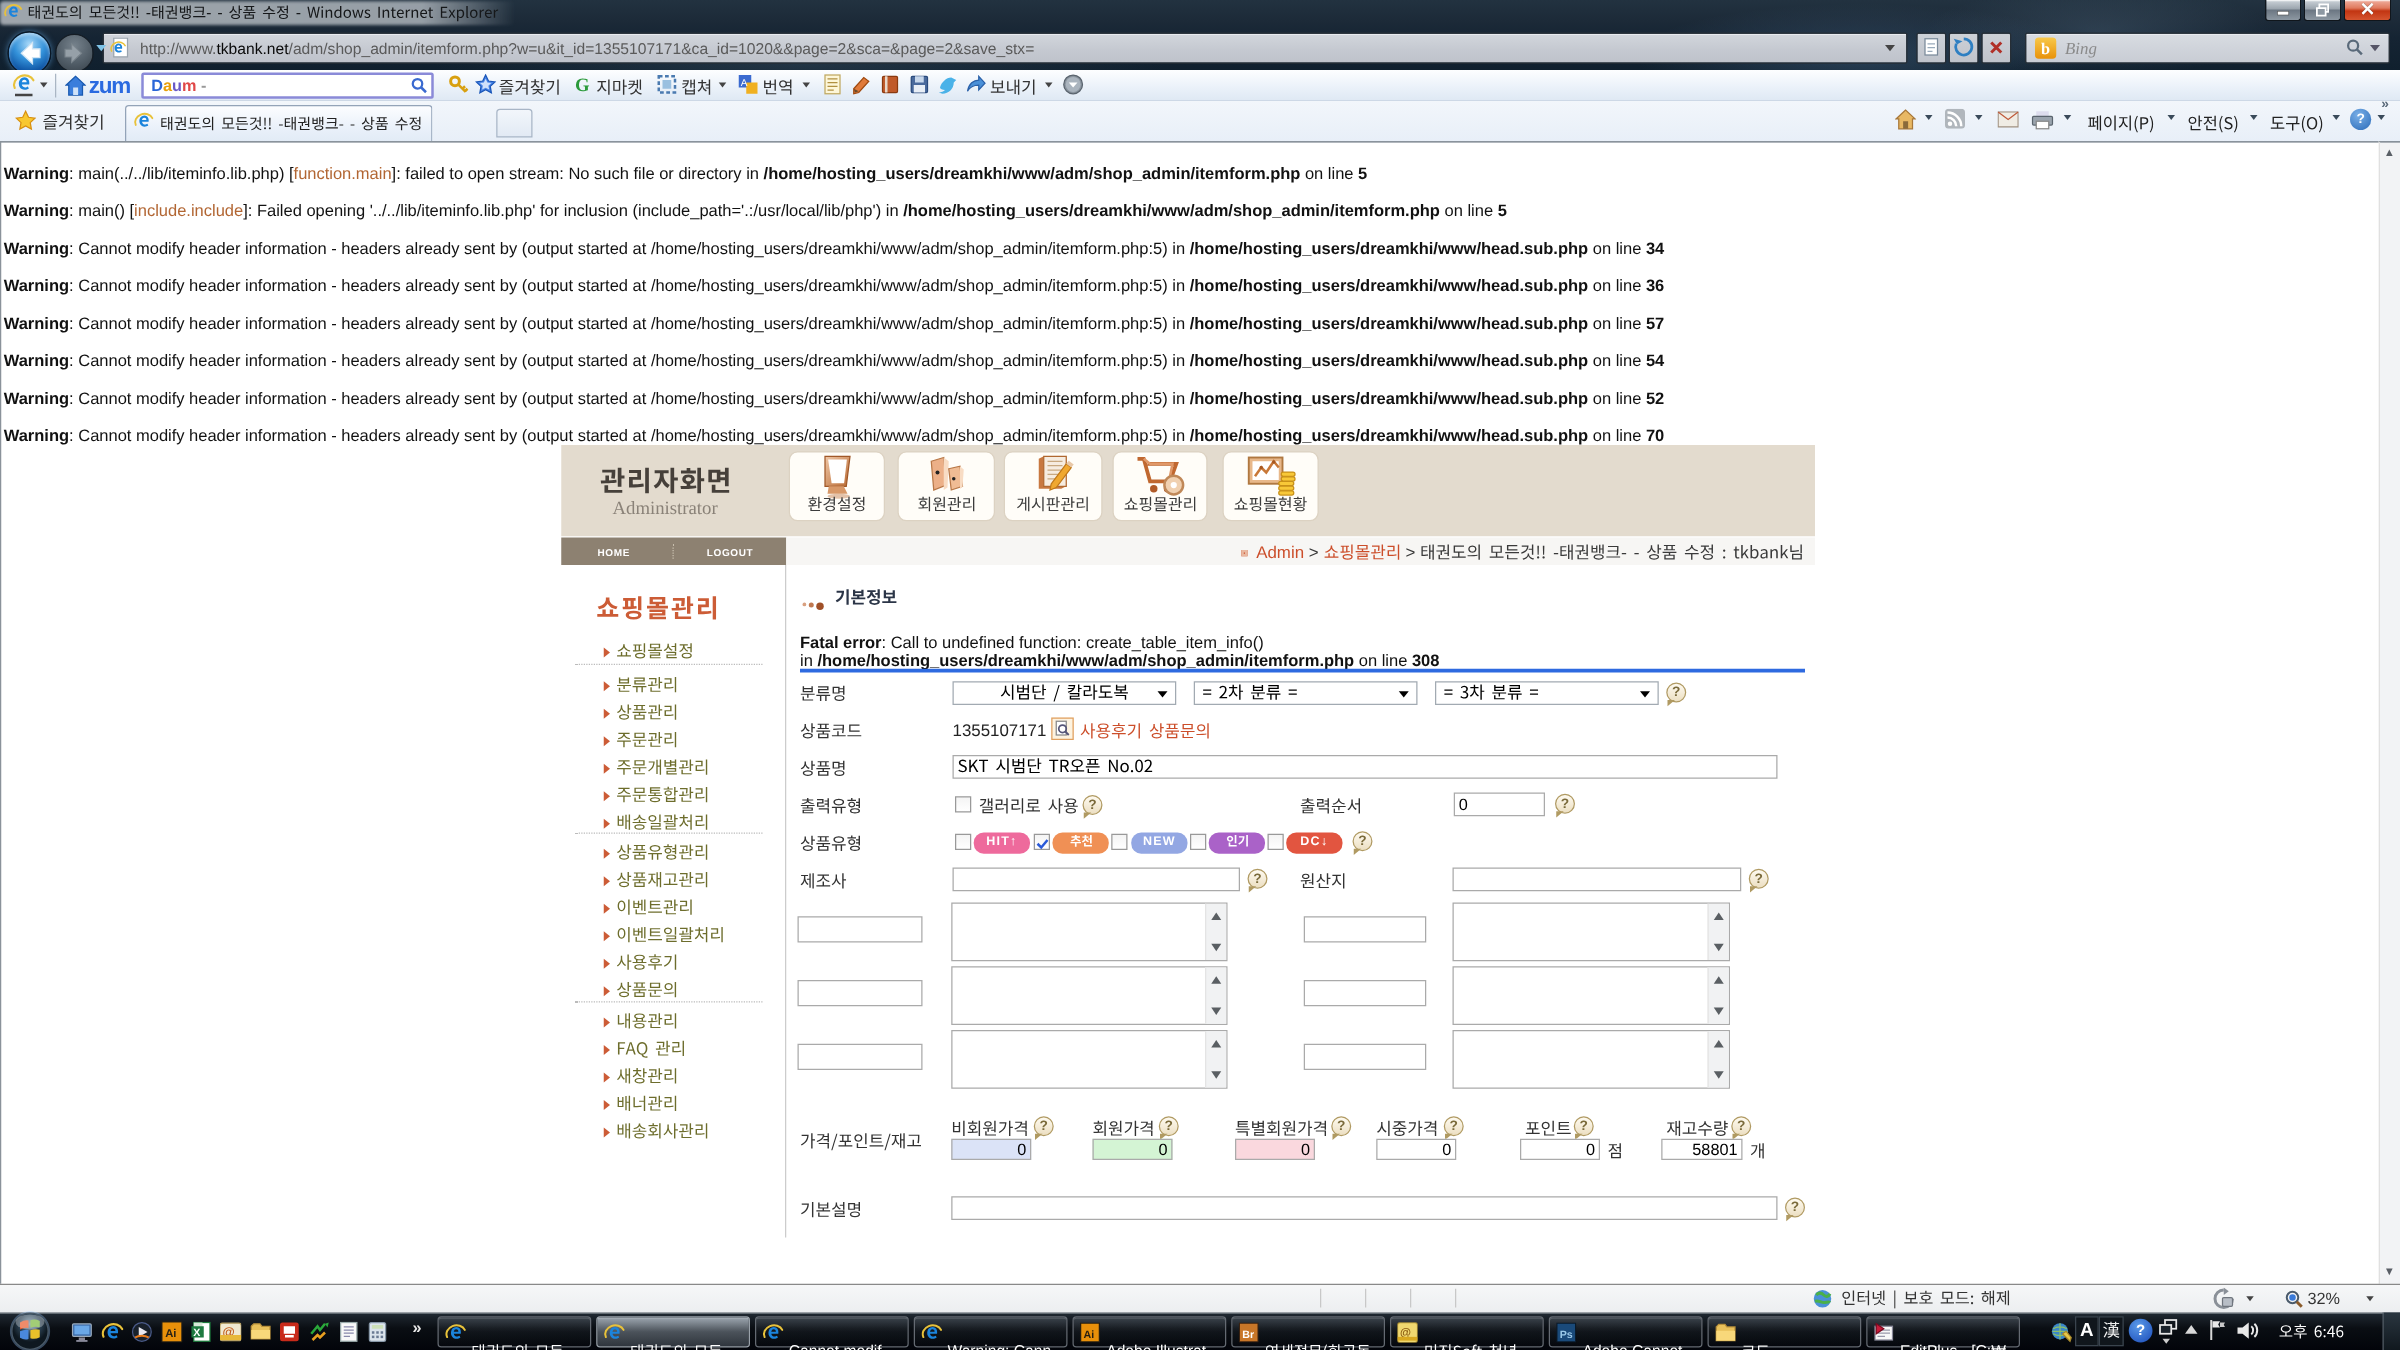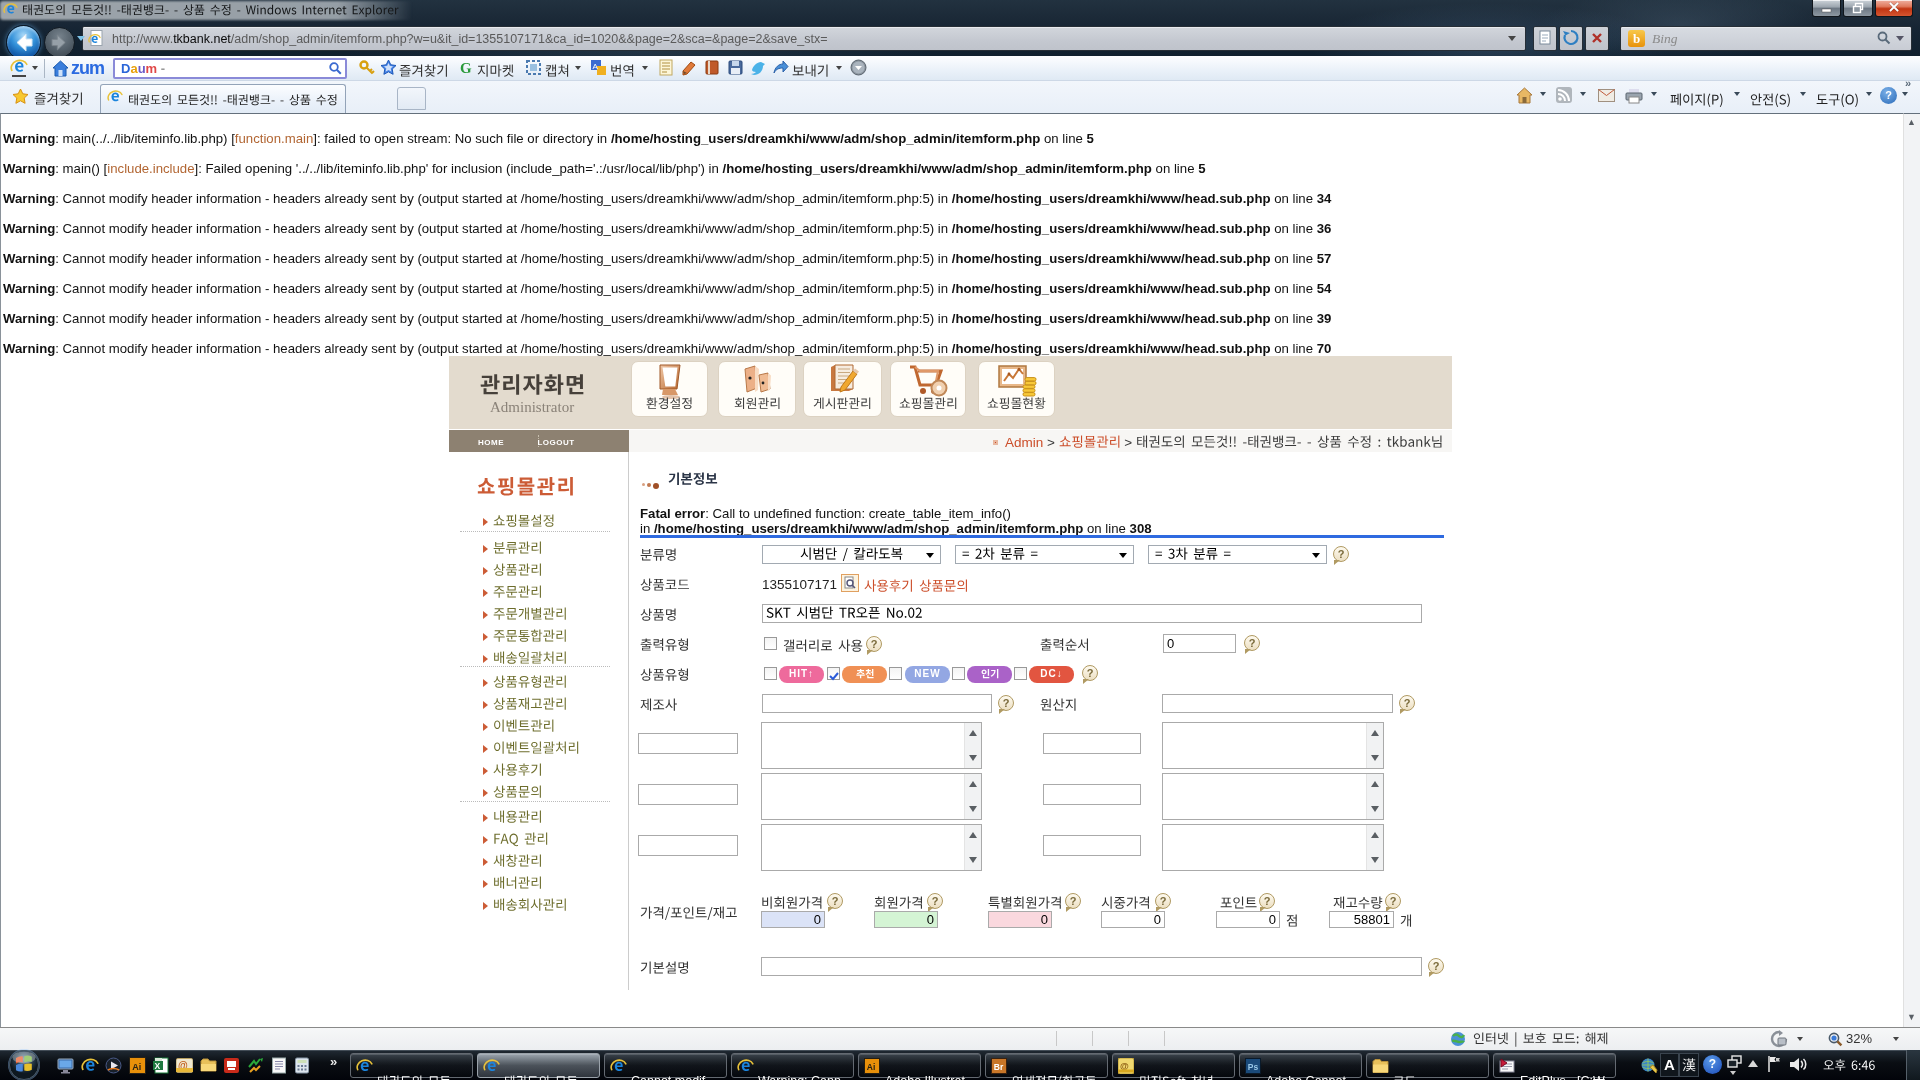--- a/index.html
+++ b/index.html
@@ -374,21 +374,21 @@
 <div class="abs" style="left:1880px;top:87px;width:17px;height:17px;border-radius:50%;background:radial-gradient(circle at 40% 30%,#7ab0e8,#2a6ab8);color:#fff;font-weight:bold;font-size:11px;text-align:center;line-height:17px">?</div>
 <div class="abs" style="left:1902px;top:92px;border-top:4px solid #3a4a5a;border-left:3.5px solid transparent;border-right:3.5px solid transparent"></div>
 <div class="abs" style="left:1905px;top:77px;color:#5a6a7a;font-size:11px;font-weight:bold">»</div>
 <div class="abs" id="content"></div>
 <div class="warn" style="top:131px"><b>Warning</b>: main(../../lib/iteminfo.lib.php) [<span class="fl">function.main</span>]: failed to open stream: No such file or directory in <b>/home/hosting_users/dreamkhi/www/adm/shop_admin/itemform.php</b> on line <b>5</b></div>
 <div class="warn" style="top:161px"><b>Warning</b>: main() [<span class="fl">include.include</span>]: Failed opening '../../lib/iteminfo.lib.php' for inclusion (include_path='.:/usr/local/lib/php') in <b>/home/hosting_users/dreamkhi/www/adm/shop_admin/itemform.php</b> on line <b>5</b></div>
 <div class="warn" style="top:191px"><b>Warning</b>: Cannot modify header information - headers already sent by (output started at /home/hosting_users/dreamkhi/www/adm/shop_admin/itemform.php:5) in <b>/home/hosting_users/dreamkhi/www/head.sub.php</b> on line <b>34</b></div>
 <div class="warn" style="top:221px"><b>Warning</b>: Cannot modify header information - headers already sent by (output started at /home/hosting_users/dreamkhi/www/adm/shop_admin/itemform.php:5) in <b>/home/hosting_users/dreamkhi/www/head.sub.php</b> on line <b>36</b></div>
 <div class="warn" style="top:251px"><b>Warning</b>: Cannot modify header information - headers already sent by (output started at /home/hosting_users/dreamkhi/www/adm/shop_admin/itemform.php:5) in <b>/home/hosting_users/dreamkhi/www/head.sub.php</b> on line <b>57</b></div>
 <div class="warn" style="top:281px"><b>Warning</b>: Cannot modify header information - headers already sent by (output started at /home/hosting_users/dreamkhi/www/adm/shop_admin/itemform.php:5) in <b>/home/hosting_users/dreamkhi/www/head.sub.php</b> on line <b>54</b></div>
-<div class="warn" style="top:311px"><b>Warning</b>: Cannot modify header information - headers already sent by (output started at /home/hosting_users/dreamkhi/www/adm/shop_admin/itemform.php:5) in <b>/home/hosting_users/dreamkhi/www/head.sub.php</b> on line <b>39</b></div>
+<div class="warn" style="top:311px"><b>Warning</b>: Cannot modify header information - headers already sent by (output started at /home/hosting_users/dreamkhi/www/adm/shop_admin/itemform.php:5) in <b>/home/hosting_users/dreamkhi/www/head.sub.php</b> on line <b>52</b></div>
 <div class="warn" style="top:341px"><b>Warning</b>: Cannot modify header information - headers already sent by (output started at /home/hosting_users/dreamkhi/www/adm/shop_admin/itemform.php:5) in <b>/home/hosting_users/dreamkhi/www/head.sub.php</b> on line <b>70</b></div>
 <div class="abs" id="vsb"></div>
 <div class="sbarrow" style="top:114px">▲</div>
 <div class="sbarrow" style="top:1009px">▼</div>
 <div class="abs" id="ahead"></div>
 <div class="abs" style="left:480px;top:372px"><svg width="106" height="28" viewBox="0 0 106 28" style="vertical-align:-7.3px;">
       <g transform="translate(0 20.68) scale(22)" fill="#46403a">
         <use href="#g700_ad00" x="0.000"></use>
         <use href="#g700_b9ac" x="0.965"></use>
         <use href="#g700_c790" x="1.931"></use>
@@ -495,21 +495,21 @@
           <use href="#g400_d551" x="0.920"></use>
           <use href="#g400_bab0" x="1.840"></use>
           <use href="#g400_d604" x="2.760"></use>
           <use href="#g400_d669" x="3.680"></use>
         </g>
       </svg></div>
   </div>
 <div class="abs" id="hlbar"></div>
 <div class="abs" style="left:466px;top:438px;width:50px;text-align:center;font-size:8px;font-weight:bold;color:#fff;letter-spacing:.5px">HOME</div>
 <div class="abs" style="left:538px;top:435px;width:1px;height:12px;border-left:1px dotted #c8bfae"></div>
-<div class="abs" style="left:528px;top:438px;width:56px;text-align:center;font-size:8px;font-weight:bold;color:#fff;letter-spacing:.5px">LOGOUT</div>
+<div class="abs" style="left:556px;top:438px;width:56px;text-align:center;font-size:8px;font-weight:bold;color:#fff;letter-spacing:.5px">LOGOUT</div>
 <div class="abs" id="crumbbar"></div>
 <div class="abs" id="crumb"><span style="display:inline-block;width:5px;height:5px;background:#cc4e2a;border:2px solid #e8b8a0;margin-right:7px;vertical-align:2px"></span><span class="or">Admin</span> &gt; <svg width="62" height="17" viewBox="0 0 62 17" style="vertical-align:-4.3px;">
       <g transform="translate(0 12.69) scale(13.5)" fill="#cc4e2a">
         <use href="#g400_c1fc" x="0.000"></use>
         <use href="#g400_d551" x="0.920"></use>
         <use href="#g400_bab0" x="1.840"></use>
         <use href="#g400_ad00" x="2.760"></use>
         <use href="#g400_b9ac" x="3.680"></use>
       </g>
     </svg> &gt; <svg width="307" height="17" viewBox="0 0 307 17" style="vertical-align:-4.3px;">

